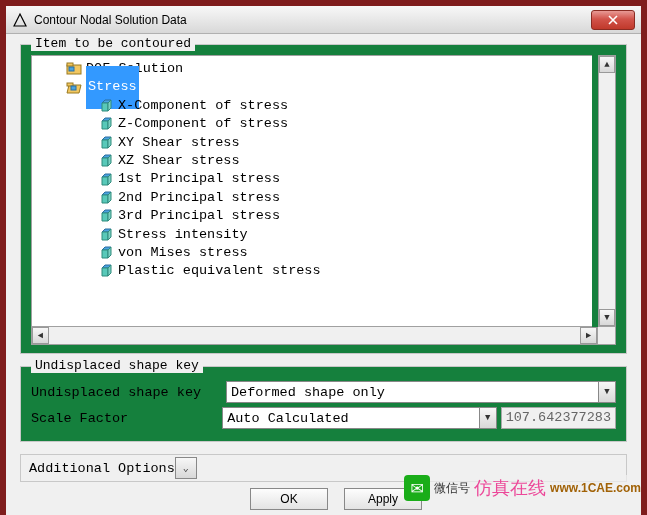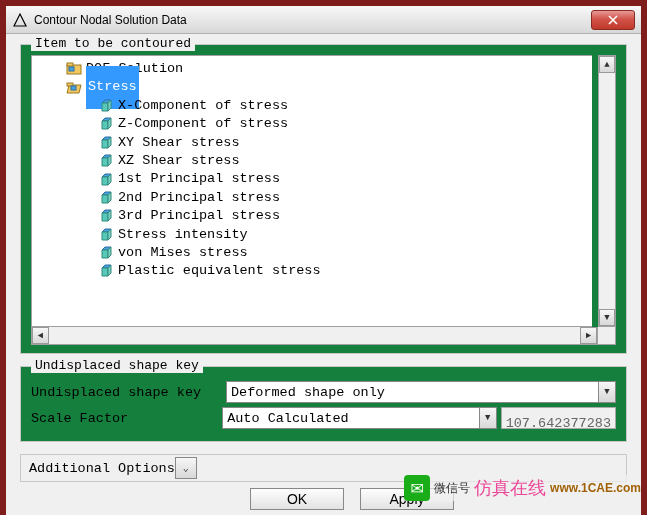--- a/index.html
+++ b/index.html
@@ -136,21 +136,21 @@
 .select-mid { width: 280px; }
 .select .chev {
   width: 17px; height: 20px;
   background: linear-gradient(to bottom, #f7f7f7, #d8d8d8);
   border-left: 1px solid #888;
   display:flex; align-items:center; justify-content:center;
   position:absolute; right:0; top:0; font-size:9px; color:#333;
 }
 .ro-field {
   background: #f0f0f0; border: 1px solid #a8a8a8; height:22px;
-  margin-left: 4px; padding: 8px 4px; font-family: "Courier New", monospace;
+  margin-left: 4px; padding: 2px 4px; font-family: "Courier New", monospace;
   font-size: 13.5px; color:#666; flex:1;
 }
 .additional {
   border: 1px solid #c8c8c8;
   padding: 2px 8px;
   margin-bottom: 0;
   display: flex; align-items:center; justify-content: flex-start;
   height: 28px;
 }
 .additional-label { font-family: "Courier New", monospace; font-size:13.5px; }
@@ -159,21 +159,21 @@
   background: linear-gradient(to bottom, #f7f7f7, #d8d8d8);
   border:1px solid #888; display:flex; align-items:center; justify-content:center;
   font-size:10px; color:#333; cursor:pointer;
 }
 .btnbar {
   display:flex; justify-content:flex-start; gap: 16px;
   padding: 6px 0 0 230px; height: 32px;
 }
 .push-btn {
   font-family: Tahoma, sans-serif;
-  font-size: 14px; height: 22px; width: 94px;
+  font-size: 12px; height: 22px; width: 78px;
   background: linear-gradient(to bottom, #fdfdfd, #e3e3e3);
   border: 1px solid #888; cursor:pointer;
   display:flex; align-items:center; justify-content:center;
 }
 .watermark {
   position:absolute; right: 6px; bottom: 14px;
   font-family: "Microsoft YaHei", sans-serif; font-size: 12px;
   display:flex; align-items:center; gap:4px;
   background: rgba(240,240,240,0.7);
 }

